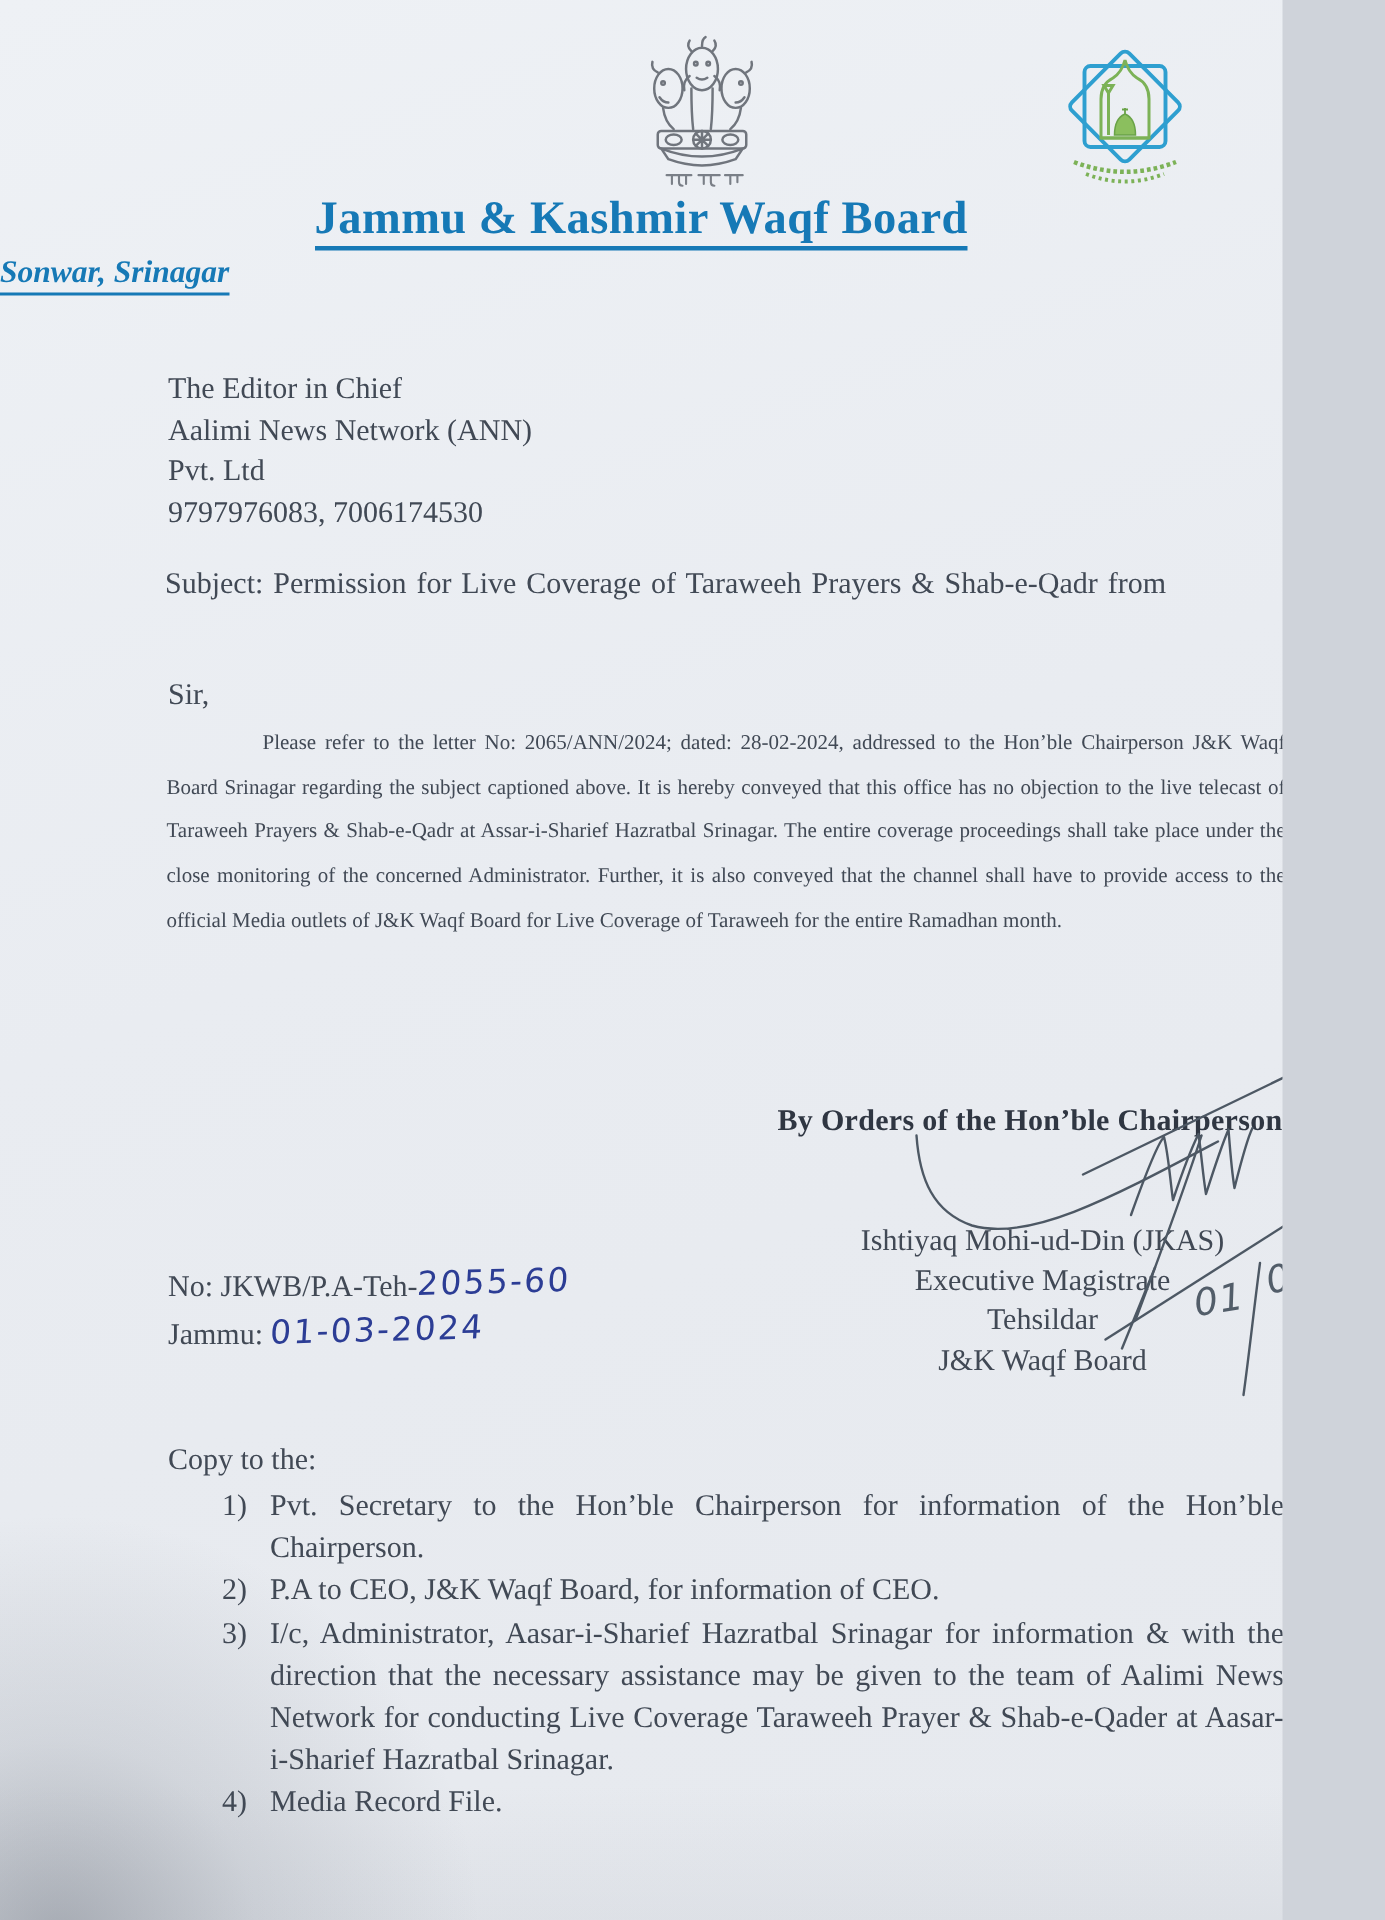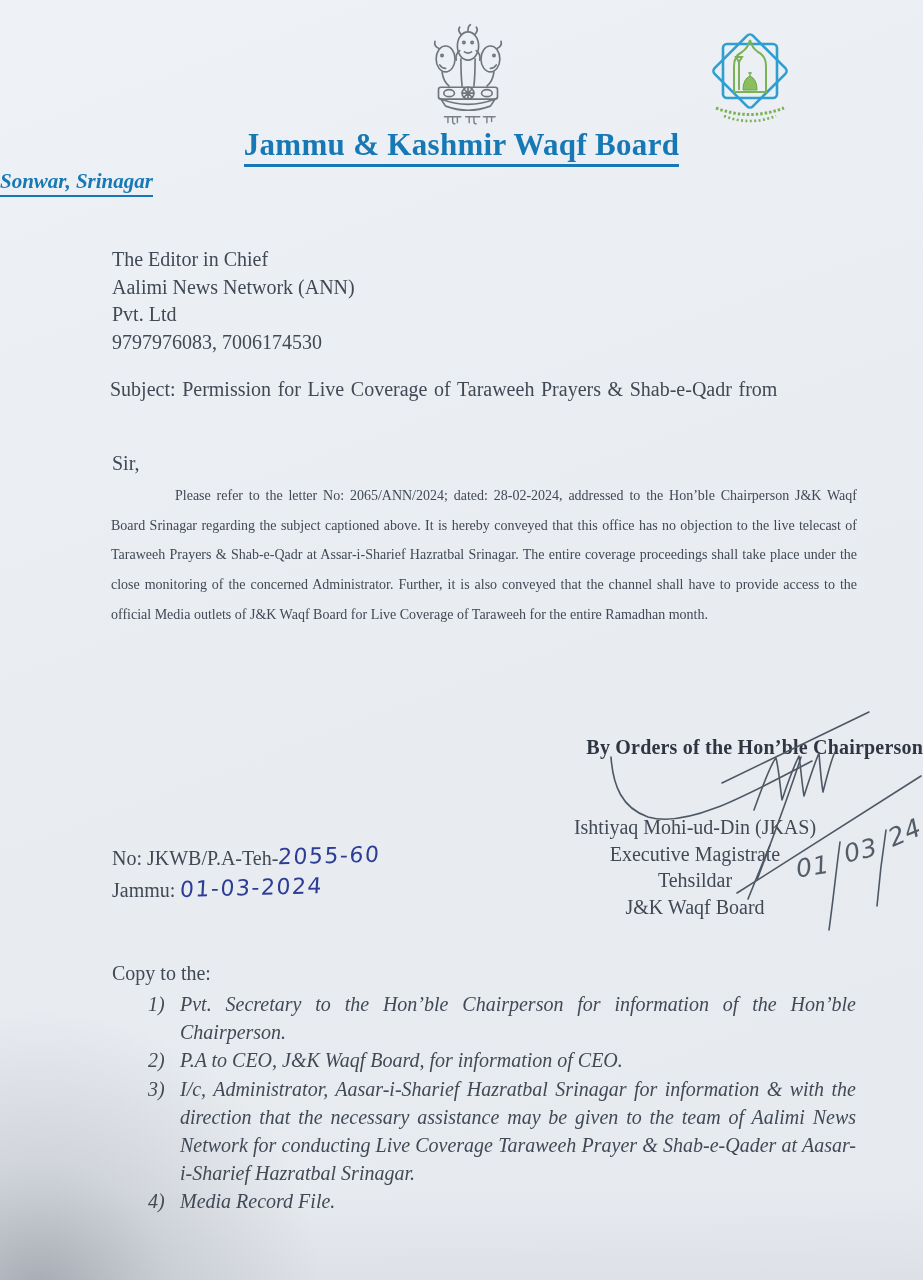--- a/index.html
+++ b/index.html
@@ -1,17 +1,17 @@
 <!DOCTYPE html>
 <html><head>
 <meta charset="utf-8">
 <style>
   html,body{margin:0;padding:0;background:#cfd3da;}
   .page{
-    position:relative;width:923px;height:1280px;overflow:hidden;
+    position:relative;width:855px;height:1280px;overflow:hidden;
     background:
       radial-gradient(circle at 40px 1290px, rgba(85,92,104,.40), rgba(110,118,130,.18) 130px, rgba(120,126,138,0) 280px),
       linear-gradient(to top, rgba(140,146,158,.10), rgba(140,146,158,0) 90px),
       linear-gradient(160deg,#eef1f5 0%,#e9ecf1 45%,#e6e9ee 100%);
     font-family:"Liberation Serif", serif;
     color:#414955;
   }
   .abs{position:absolute;}
   
   .org-title{left:0;right:0;top:127px;text-align:center;}
@@ -48,21 +48,21 @@
     font-family:"DejaVu Sans", sans-serif;font-style:italic;color:#525d69;
     font-size:25px;letter-spacing:1px;
   }
   .hw-day{left:796px;top:852px;transform:rotate(-9deg);}
   .hw-month{left:844px;top:836px;transform:rotate(-14deg);}
   .hw-year{left:888px;top:818px;transform:rotate(-23deg);}
   
   .copy-heading{left:112px;top:962px;font-size:20px;}
   .copy-list{left:112px;top:990px;width:744px;font-size:20px;line-height:28.2px;
     margin:0;padding:0;list-style:none;counter-reset:cpy;}
-  .copy-list li{counter-increment:cpy;position:relative;padding-left:68px;text-align:justify;font-style:italic;}
+  .copy-list li{counter-increment:cpy;position:relative;padding-left:68px;text-align:justify;}
   .copy-list li::before{content:counter(cpy) ")";position:absolute;left:36px;}
   svg{display:block;}
   .sig-overlay{left:0;top:0;pointer-events:none;}
 </style>
 </head>
 <body>
 
 <div class="page">
 
   <div class="abs" style="left:409px;top:20px;" aria-label="सत्यमेव जयते">

